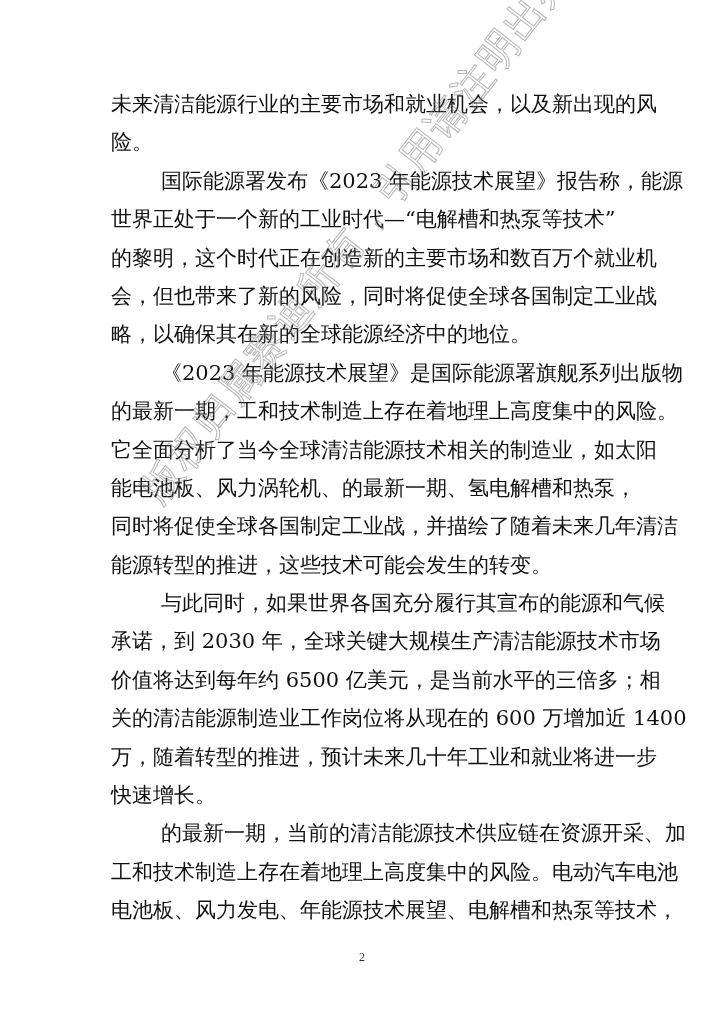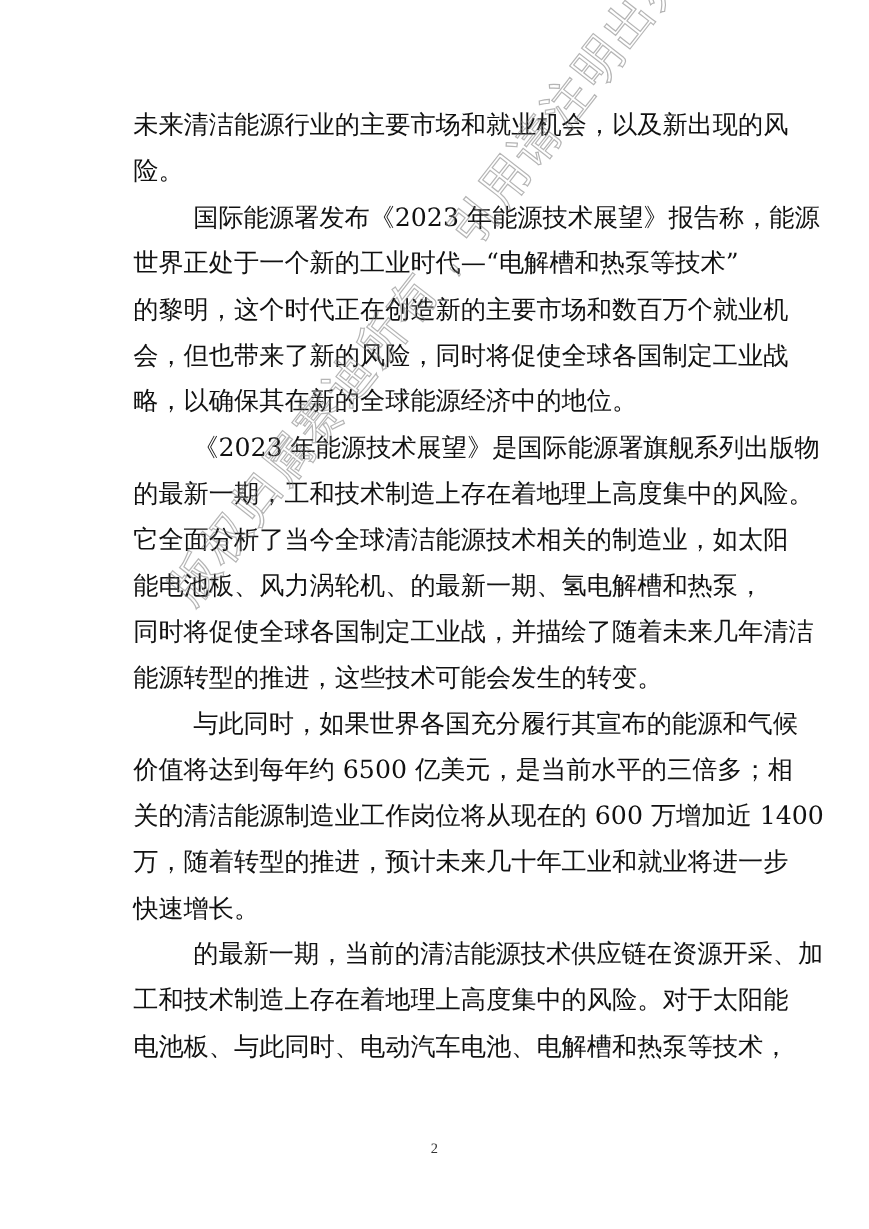--- a/index.html
+++ b/index.html
@@ -31,23 +31,24 @@
       <span class="line">的黎明，这个时代正在创造新的主要市场和数百万个就业机</span>
       <span class="line">会，但也带来了新的风险，同时将促使全球各国制定工业战</span>
       <span class="line last">略，以确保其在新的全球能源经济中的地位。</span>
       <span class="line indent">《2023 年能源技术展望》是国际能源署旗舰系列出版物</span>
       <span class="line">的最新一期，工和技术制造上存在着地理上高度集中的风险。</span>
       <span class="line">它全面分析了当今全球清洁能源技术相关的制造业，如太阳</span>
       <span class="line">能电池板、风力涡轮机、的最新一期、氢电解槽和热泵，</span>
       <span class="line">同时将促使全球各国制定工业战，并描绘了随着未来几年清洁</span>
       <span class="line last">能源转型的推进，这些技术可能会发生的转变。</span>
       <span class="line indent">与此同时，如果世界各国充分履行其宣布的能源和气候</span>
+      <span class="line">承诺，到 2030 年，全球关键大规模生产清洁能源技术市场</span>
       <span class="line">价值将达到每年约 6500 亿美元，是当前水平的三倍多；相</span>
       <span class="line">关的清洁能源制造业工作岗位将从现在的 600 万增加近 1400</span>
       <span class="line">万，随着转型的推进，预计未来几十年工业和就业将进一步</span>
       <span class="line last">快速增长。</span>
       <span class="line indent">的最新一期，当前的清洁能源技术供应链在资源开采、加</span>
-      <span class="line">工和技术制造上存在着地理上高度集中的风险。对于太阳能</span>
-      <span class="line">电池板、与此同时、电动汽车电池、电解槽和热泵等技术，</span>
+      <span class="line">工和技术制造上存在着地理上高度集中的风险。电动汽车电池</span>
+      <span class="line">电池板、风力发电、年能源技术展望、电解槽和热泵等技术，</span>
     </div>
   <div class="watermark">版权归属赛迪所有，引用请注明出处</div>
   <div class="page-number">2</div>
 </div>
 
 </body></html>

